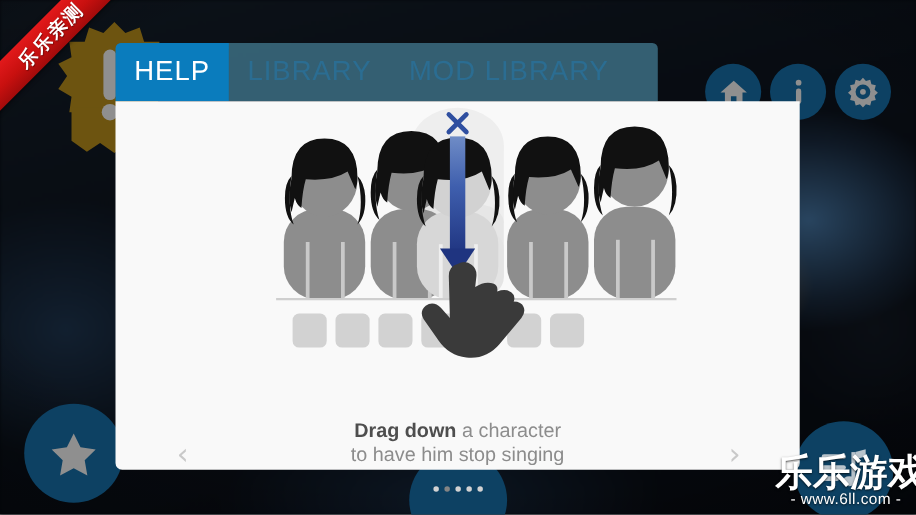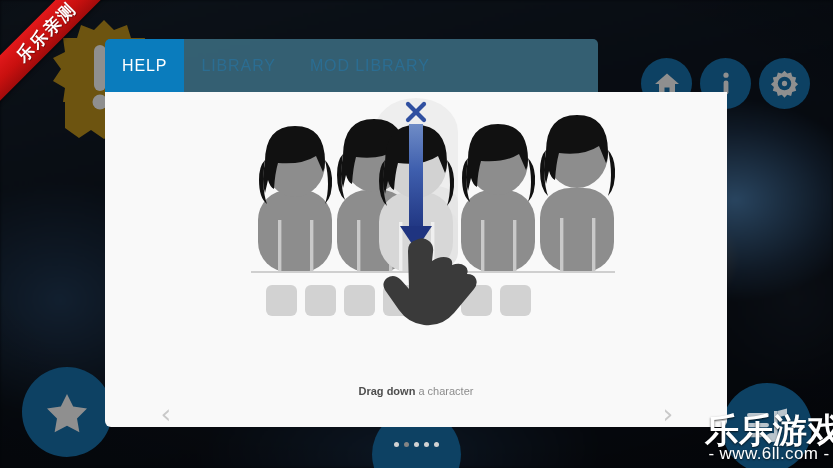--- a/index.html
+++ b/index.html
@@ -77,21 +77,21 @@
     background: rgba(58,107,128,0.88);
     border-top-left-radius: 5px;
     border-top-right-radius: 5px;
     display: flex;
     align-items: stretch;
     overflow: hidden;
   }
   .tab {
     display: flex; align-items: center;
     padding: 0 17px;
-    font-size: 16px;
+    font-size: 25px;
     letter-spacing: 0.9px;
     color: #2b6d92;
     font-family: "Liberation Sans", sans-serif;
     cursor: pointer;
     white-space: nowrap;
   }
   .tab.active {
     background: #0a7cbd;
     color: #ffffff;
     border-top-left-radius: 5px;
@@ -113,21 +113,21 @@
   }
   .illus svg { display: block; width: 100%; height: 100%; }
 
   
   .caption {
     position: absolute;
     left: 0; top: 288px;
     width: 622px;
     text-align: center;
     color: #8c8c8c;
-    font-size: 11px;
+    font-size: 18px;
     line-height: 22px;
     font-family: "Liberation Sans", sans-serif;
   }
   .caption b { color: #4e4e4e; font-weight: bold; }
 
   
   .nav-arrow {
     position: absolute;
     top: 307px;
     width: 30px; height: 30px;
@@ -195,21 +195,21 @@
     font-size: 34px;
     font-weight: bold;
     color: #ffffff;
     letter-spacing: 0px;
     line-height: 30px;
     text-shadow: 0 1px 2px rgba(0,0,0,0.7);
     white-space: nowrap;
   }
   .wm-url {
     font-family: "Liberation Sans", sans-serif;
-    font-size: 17px;
+    font-size: 14px;
     color: #ffffff;
     letter-spacing: 0.4px;
     line-height: 17px;
     text-shadow: 0 1px 2px rgba(0,0,0,0.7);
     white-space: nowrap;
   }
 </style>
 </head>
 <body>
 
@@ -397,20 +397,21 @@
                      q-4 -7 2 -12 q7 -5 14 2 l8 9
                      l-1 -38 q0 -9 8 -11 Z"></path>
           </g>
         </svg>
       </div>
 
       <div class="caption">
         <div>
           <b>Drag down</b><span> a character</span>
         </div>
+        <div>to have him stop singing</div>
       </div>
 
       <div class="nav-arrow nav-prev">‹</div>
       <div class="nav-arrow nav-next">›</div>
 
       <div class="dots">
         <div class="dot"></div>
         <div class="dot active"></div>
         <div class="dot"></div>
         <div class="dot"></div>

